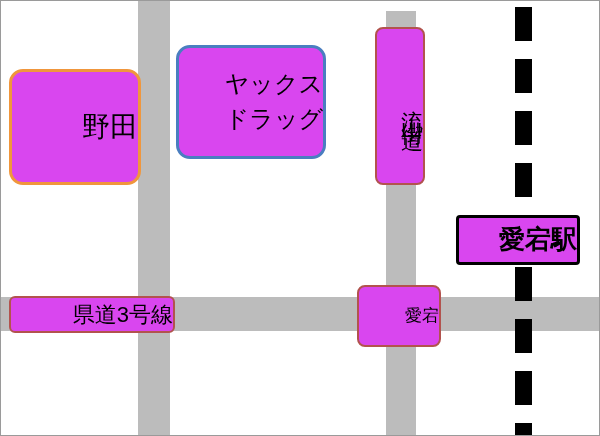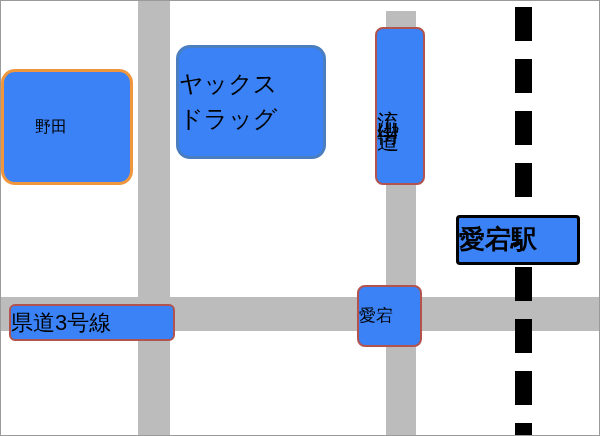--- a/index.html
+++ b/index.html
@@ -21,30 +21,30 @@
   .railway{
     position:absolute;z-index:2;
     left:514px;top:6px;width:17px;height:428px;
     background:repeating-linear-gradient(180deg,
       #000 0px,#000 34px,
       rgba(0,0,0,0) 34px,rgba(0,0,0,0) 52px);
   }
   
   .box{
     position:absolute;z-index:3;
-    background:#3b82f6;
+    background:#d946ef;
     display:flex;flex-direction:column;
-    align-items:flex-start;justify-content:center;
+    align-items:flex-end;justify-content:center;
     text-align:center;line-height:1.45;
     box-sizing:border-box;
   }
   .box-clinic{
-    left:0;top:68px;width:132px;height:116px;
+    left:8px;top:68px;width:132px;height:116px;
     border:3px solid #f0963c;border-radius:14px;
-    font-size:16px;
+    font-size:28px;
     padding-left:31px;
   }
   .box-drug{
     left:175px;top:44px;width:150px;height:114px;
     border:3px solid #4a7ec0;border-radius:14px;
     font-size:24px;
   }
   .box-kaido{
     left:374px;top:26px;width:50px;height:158px;
     border:2px solid #b2534e;border-radius:8px;
@@ -56,24 +56,23 @@
   }
   .box-station{
     left:455px;top:214px;width:124px;height:50px;
     border:3px solid #000;border-radius:4px;
     font-size:26px;font-weight:bold;
   }
   .box-road3{
     left:8px;top:295px;width:166px;height:37px;
     border:2px solid #b2534e;border-radius:6px;
     font-size:22px;
-    margin-top:8px;
   }
   .box-shrine{
-    left:356px;top:284px;width:65px;height:62px;
+    left:356px;top:284px;width:84px;height:62px;
     border:2px solid #b2534e;border-radius:8px;
     font-size:17px;line-height:1.5;
   }
   .line{display:block;}
 </style>
 </head>
 <body>
 
 <div id="map-canvas">
 

